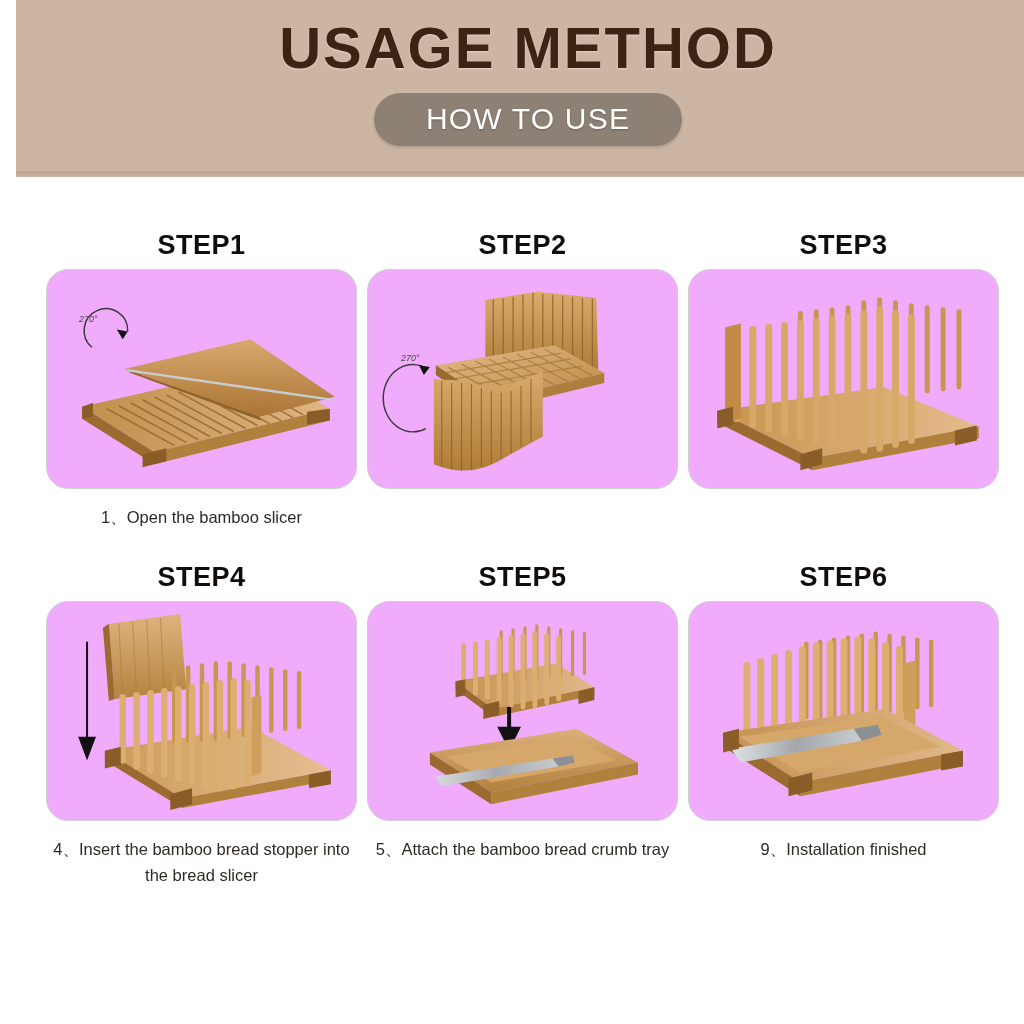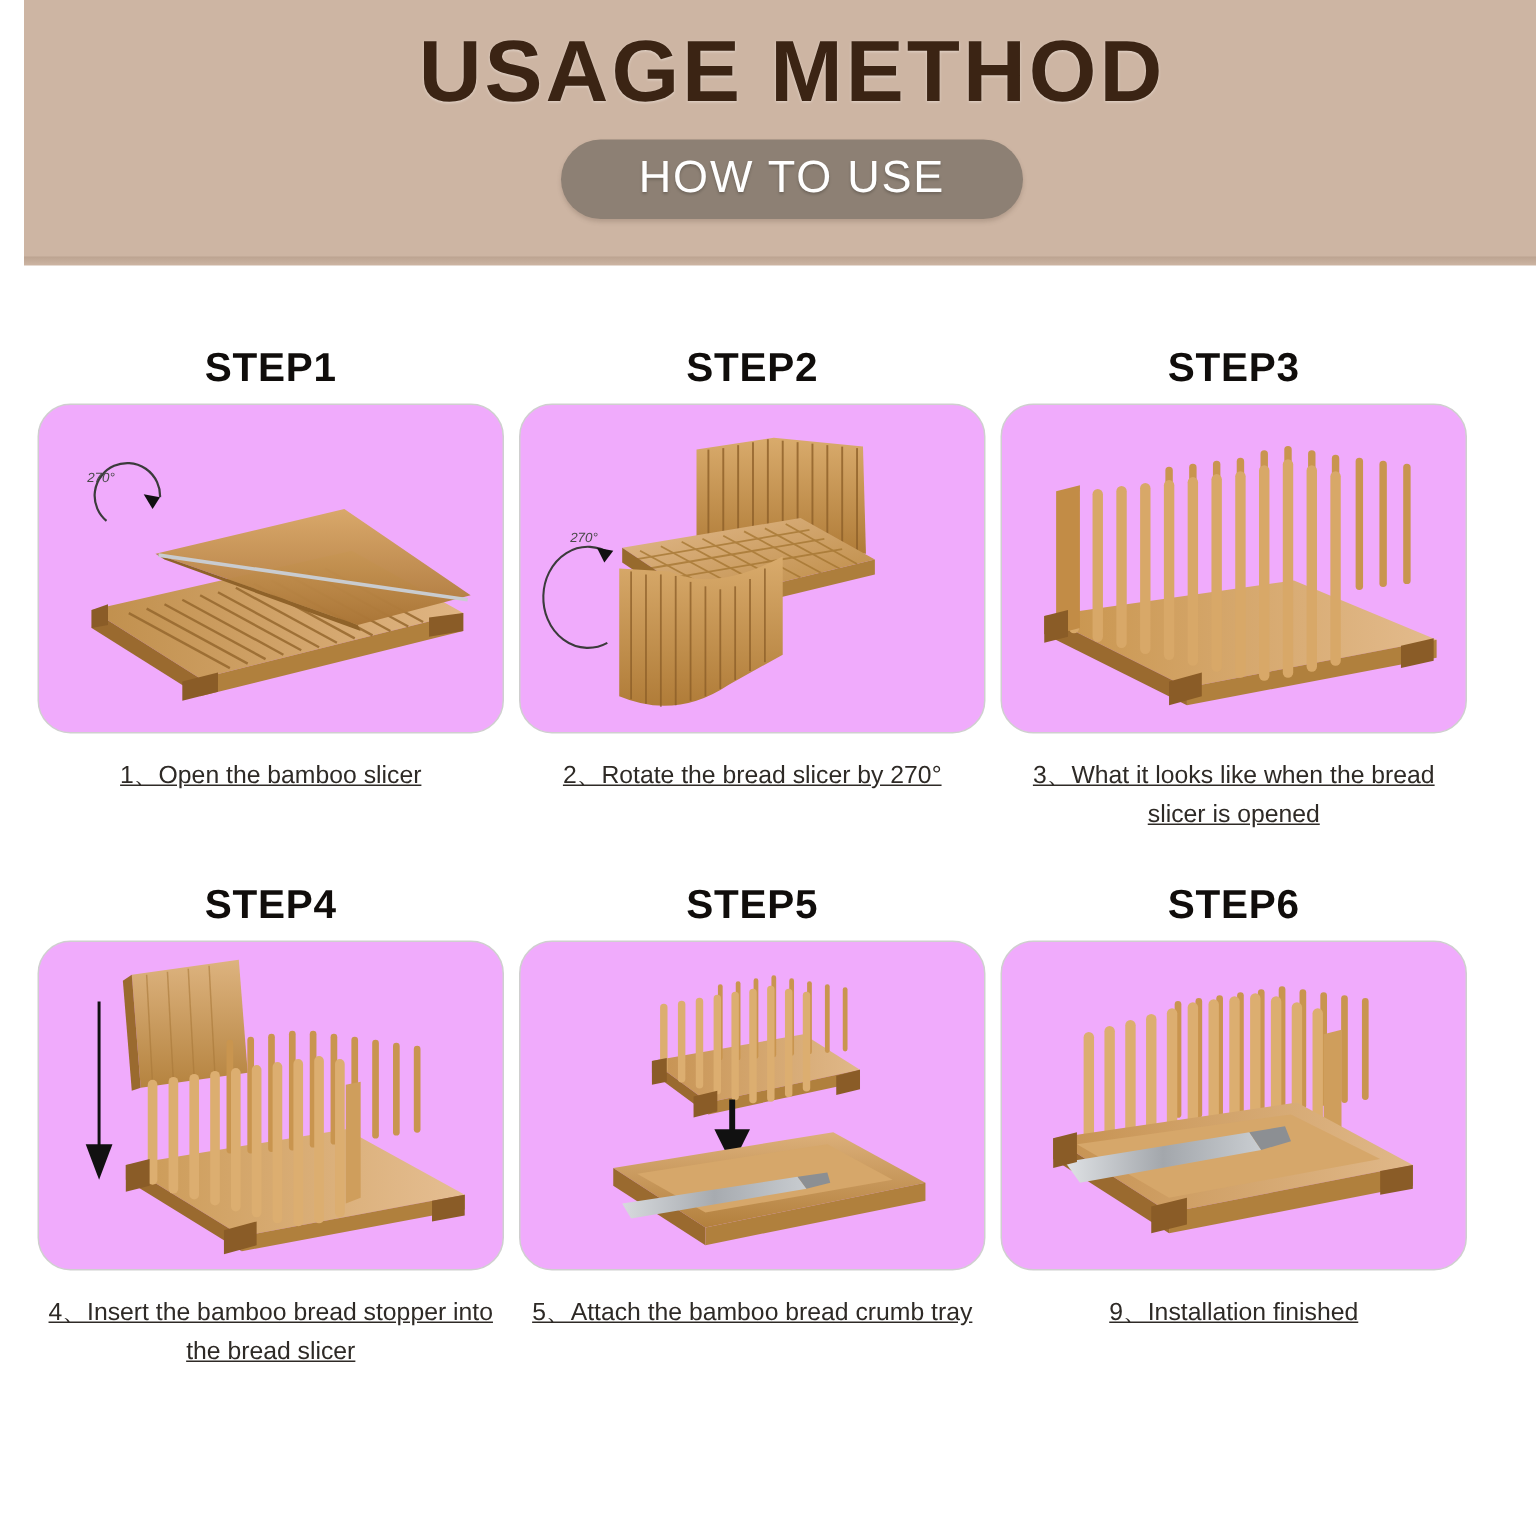--- a/index.html
+++ b/index.html
@@ -72,21 +72,21 @@
     position: absolute;
     left: 0;
     top: 177px;
     width: 1024px;
     height: 847px;
     padding: 55px 20px 0 20px;
   }
 
   .row {
     display: flex;
-    justify-content: flex-start;
+    justify-content: flex-end;
     align-items: flex-start;
   }
   .row.row2 { margin-top: 34px; }
 
   .step {
     width: 321px;
     display: flex;
     flex-direction: column;
     align-items: center;
   }
@@ -112,21 +112,20 @@
   .panel svg { display: block; width: 100%; height: 100%; }
 
   .caption {
     margin-top: 15px;
     width: 300px;
     text-align: center;
     font-size: 16.5px;
     line-height: 1.58;
     color: #2e2a26;
     font-family: "Liberation Sans", sans-serif;
-    text-decoration: underline;
   }
 
   .ann-text { font-size: 9px; font-style: italic; fill: #4a4a4a; font-family: "Liberation Sans", sans-serif; }
 </style>
 </head>
 <body>
 
 <div class="page">
 
   <div class="banner">
@@ -256,21 +255,20 @@
               </g>
             </g>
 
             <g>
               <path d="M60,100 A30,34 0 1 0 58,160" fill="none" stroke="#3b3b3b" stroke-width="1.4"></path>
               <polygon points="62,98 51,96 56,106" fill="#111111"></polygon>
               <text class="ann-text" x="33" y="92">270°</text>
             </g>
           </svg>
         </div>
-        <div class="caption">2、Rotate the bread slicer by 270°</div>
       </div>
 
       <div class="step">
         <div class="step-label">STEP3</div>
         <div class="panel">
           <svg viewBox="0 0 311 220" xmlns="http://www.w3.org/2000/svg">
             <defs>
               <linearGradient id="w3a" x1="0" y1="0" x2="0" y2="1">
                 <stop offset="0" stop-color="#ddb079"></stop>
                   <stop offset="1" stop-color="#b3803c"></stop>
@@ -316,21 +314,20 @@
               </g>
 
               <polygon points="36,58 52,54 52,150 36,154" fill="#c28c46"></polygon>
 
               <polygon points="28,142 44,138 44,156 28,160" fill="#8a5c27"></polygon>
               <polygon points="112,186 134,180 134,196 112,202" fill="#8a5c27"></polygon>
               <polygon points="268,162 290,157 290,172 268,177" fill="#8a5c27"></polygon>
             </g>
           </svg>
         </div>
-        <div class="caption">3、What it looks like when the bread slicer is opened</div>
       </div>
 
     </div>
 
     <div class="row row2">
 
       <div class="step">
         <div class="step-label">STEP4</div>
         <div class="panel">
           <svg viewBox="0 0 311 220" xmlns="http://www.w3.org/2000/svg">

